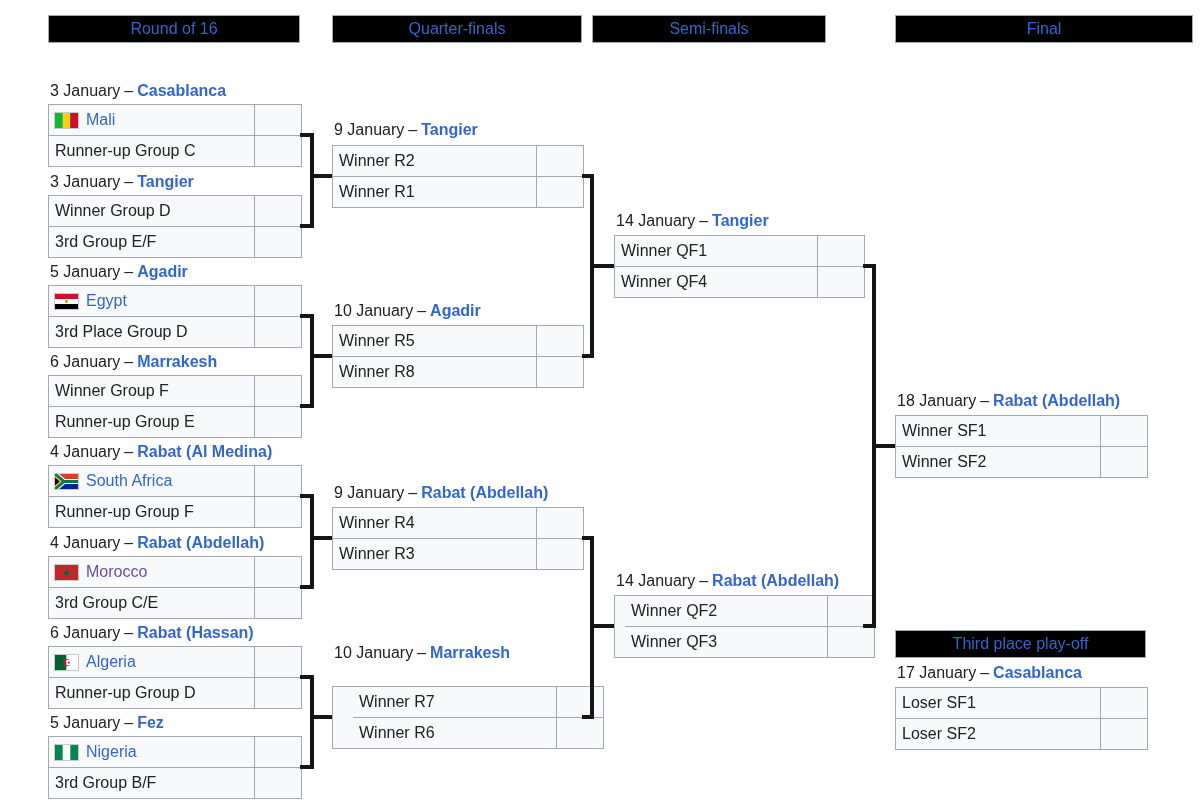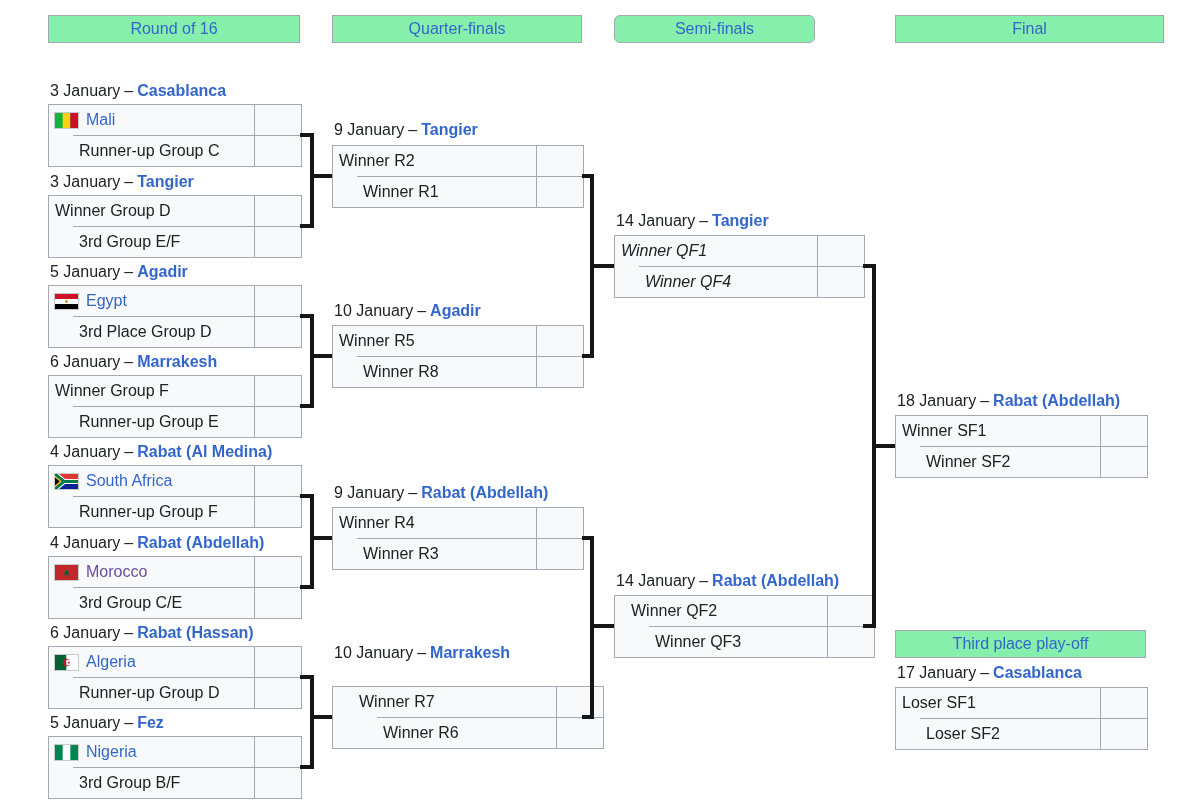--- a/index.html
+++ b/index.html
@@ -1,28 +1,28 @@
 <!DOCTYPE html>
 <html><head>
 <meta charset="utf-8">
 <style>
   html,body{margin:0;padding:0;background:#fff;}
   body{font-family:"Liberation Sans","DejaVu Sans",sans-serif;color:#202122;}
   .bracket{position:relative;width:1200px;height:800px;background:#fff;overflow:hidden;}
 
   .round-header{position:absolute;height:28px;box-sizing:border-box;border:1px solid #a2a9b1;
-    background:#86efac;color:#3366cc;font-size:16px;display:flex;align-items:center;justify-content:center;}
+    background:#000000;color:#3366cc;font-size:16px;display:flex;align-items:center;justify-content:center;}
 
   .date-line{position:absolute;font-size:16px;line-height:20px;white-space:nowrap;}
   .date-line .venue{color:#3366cc;font-weight:bold;}
   .date-line .dash{margin:0 4px;}
 
   .match{position:absolute;box-sizing:content-box;border:1px solid #a2a9b1;background:#f8f9fa;}
   .row{height:30px;display:flex;align-items:stretch;}
-  .row + .row{border-top:1px solid #a2a9b1;margin-left:24px;}
+  .row + .row{border-top:1px solid #a2a9b1;}
   .team{flex:1;display:flex;align-items:center;gap:8px;padding:0 6px;font-size:16px;
     white-space:nowrap;overflow:hidden;}
   .score{width:46px;border-left:1px solid #a2a9b1;}
   .team .lnk{color:#3366cc;}
   .team .lnk.visited{color:#6b4ba1;}
 
   .flag{width:23px;height:15px;display:block;box-shadow:0 0 0 1px #c8c9ca;flex:0 0 auto;}
   .flag svg{display:block;width:23px;height:15px;}
 
   .line{position:absolute;background:#151515;}
@@ -31,24 +31,24 @@
 <body>
 
 <div class="bracket">
 
   <div class="round-header" style="left:48px;top:15px;width:252px;">
       <span>Round of 16</span>
     </div>
   <div class="round-header" style="left:332px;top:15px;width:250px;">
       <span>Quarter-finals</span>
     </div>
-  <div class="round-header" style="left:614px;top:15px;width:201px;border-radius:6px;">
+  <div class="round-header" style="left:592px;top:15px;width:234px;">
       <span>Semi-finals</span>
     </div>
-  <div class="round-header" style="left:895px;top:15px;width:269px;">
+  <div class="round-header" style="left:895px;top:15px;width:298px;">
       <span>Final</span>
     </div>
   <div class="round-header" style="left:895px;top:630px;width:251px;">
       <span>Third place play-off</span>
     </div>
 
   <div class="date-line" style="left:50px;top:81px;">
     <span>3 January</span><span class="dash">–</span><span class="venue">Casablanca</span>
   </div>
   <div class="match" style="left:48px;top:104px;width:252px;">
@@ -311,21 +311,21 @@
       <div class="team">
           <span>Winner R6</span>
         </div>
       <div class="score"></div>
     </div>
   </div>
 
   <div class="date-line" style="left:616px;top:211px;">
     <span>14 January</span><span class="dash">–</span><span class="venue">Tangier</span>
   </div>
-  <div class="match" style="left:614px;top:235px;width:249px;font-style:italic;">
+  <div class="match" style="left:614px;top:235px;width:249px;">
     <div class="row">
       <div class="team">
           <span>Winner QF1</span>
         </div>
       <div class="score"></div>
     </div>
     <div class="row">
       <div class="team">
           <span>Winner QF4</span>
         </div>

